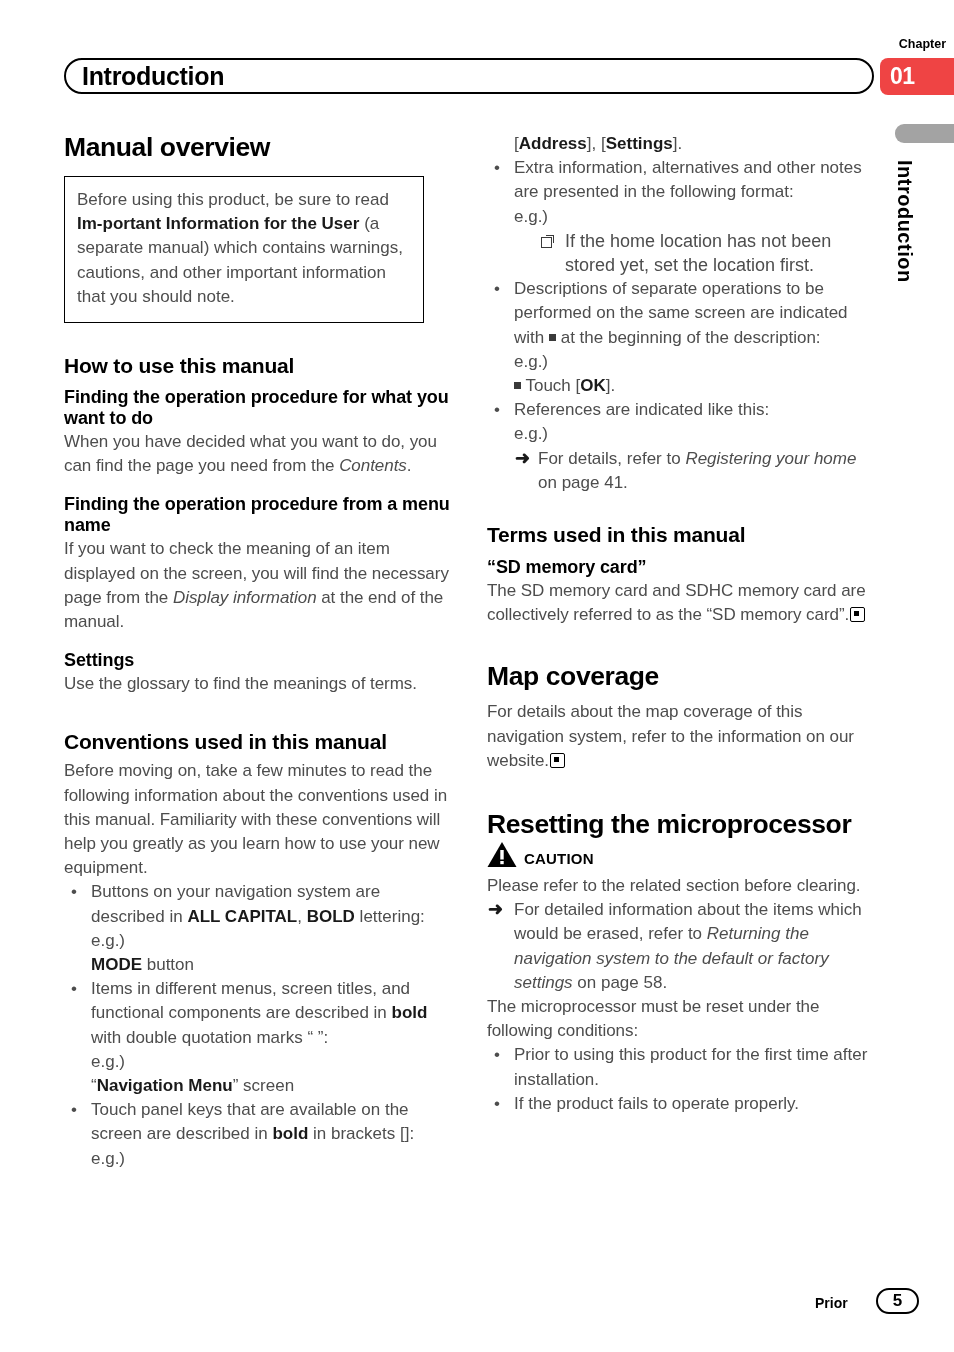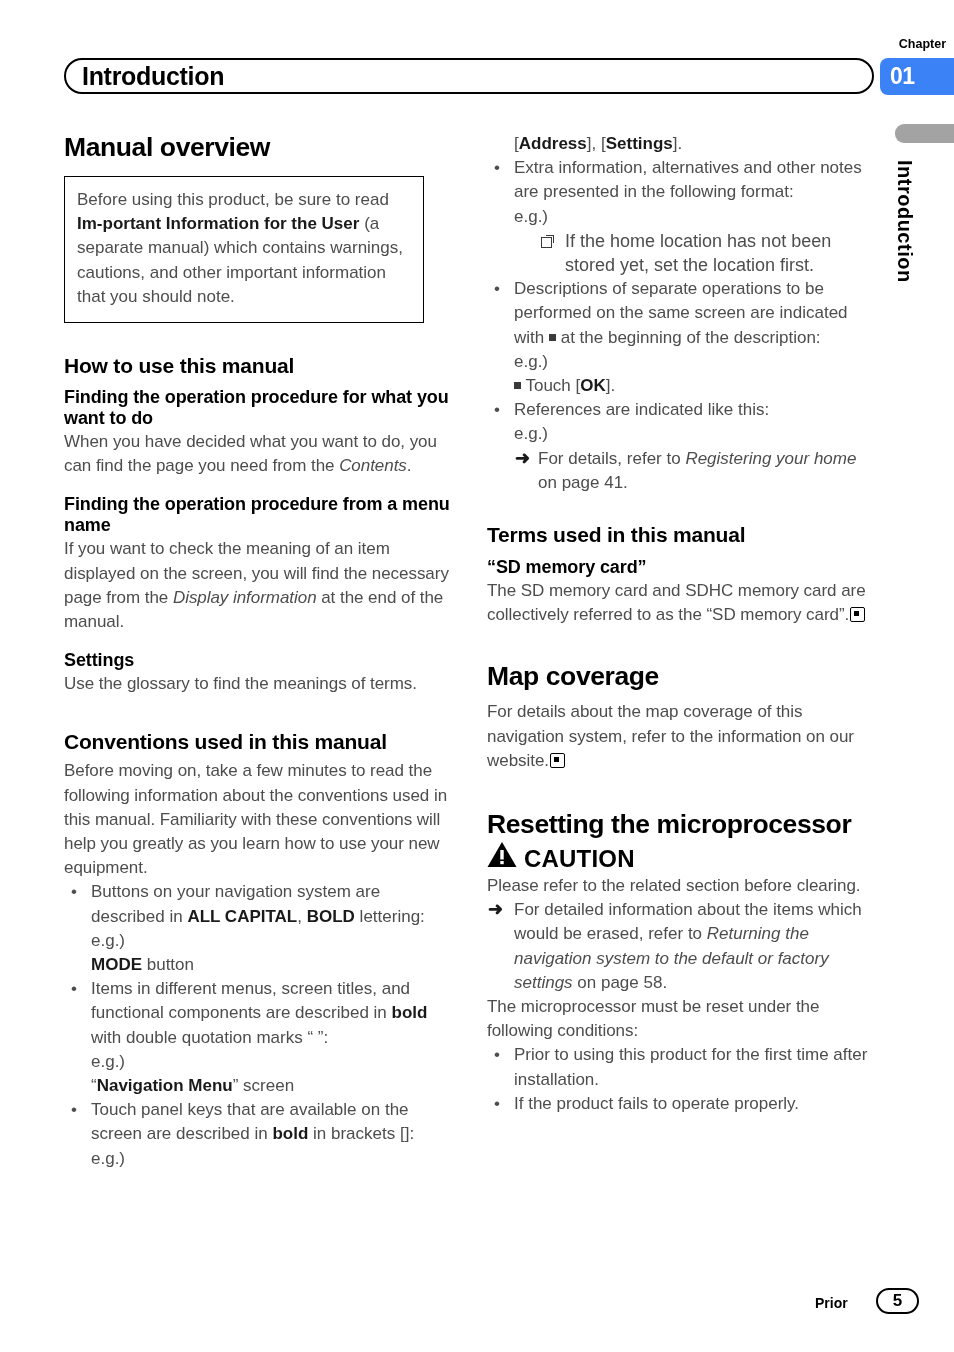--- a/index.html
+++ b/index.html
@@ -47,21 +47,21 @@
     color: #000;
     letter-spacing: -0.3px;
     line-height: 32px;
   }
   .chapter-num {
     position: absolute;
     top: 58px;
     left: 880px;
     width: 74px;
     height: 37px;
-    background: #3b82f6;
+    background: #ef4444;
     border-radius: 8px 0 0 8px;
     box-sizing: border-box;
   }
   .chapter-num span {
     display: block;
     color: #fff;
     font-size: 23px;
     font-weight: bold;
     text-align: left;
     padding-left: 10px;
@@ -258,21 +258,21 @@
 
   
   .caution-row {
     display: flex;
     align-items: flex-end;
     gap: 7px;
     margin: 2px 0 2px 0;
   }
   .caution-tri { flex: 0 0 auto; }
   .caution-word {
-    font-size: 24px;
+    font-size: 15px;
     font-weight: bold;
     color: #000;
     letter-spacing: 0.2px;
     line-height: 22px;
     padding-bottom: 2px;
   }
 
   
   .footer-lang {
     position: absolute;

